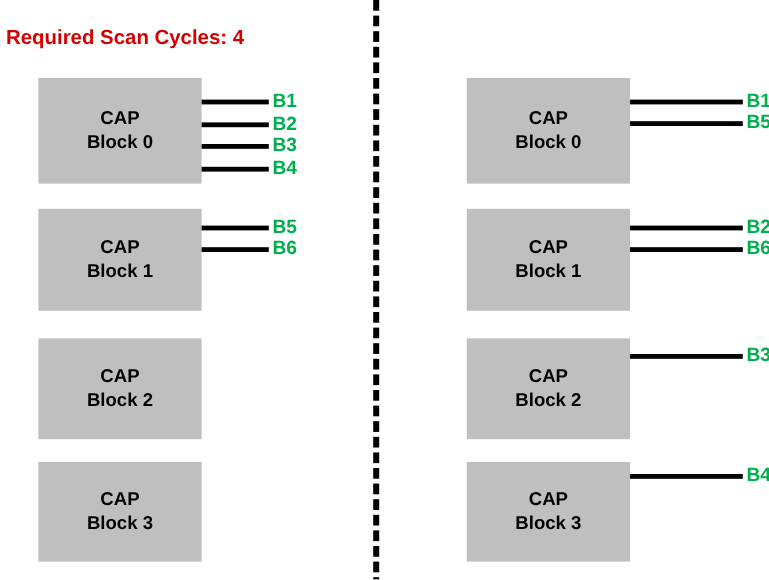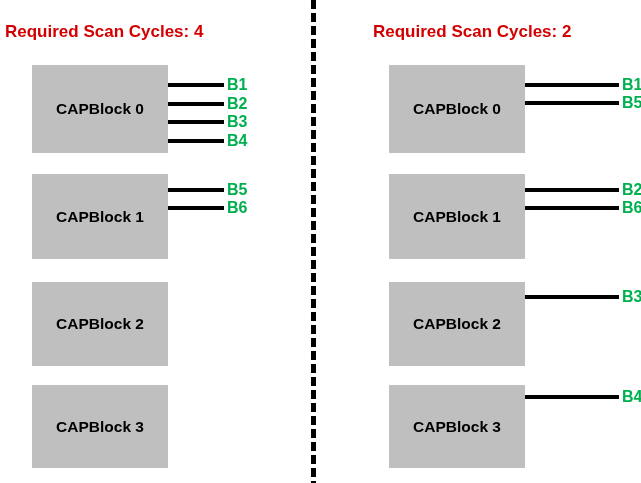--- a/index.html
+++ b/index.html
@@ -43,20 +43,21 @@
   }
   .panel.left  .panel-title { left: 5px; }
   .panel.right .panel-title { left: 52px; }
 
   .block {
     position: absolute;
     width: 136px;
     background: #bfbfbf;
     box-sizing: border-box;
     display: flex;
+    flex-direction: column;
     align-items: center;
     justify-content: center;
   }
   .panel.left  .block { left: 32px; }
   .panel.right .block { left: 68px; }
 
   .block-line {
     font-size: 15.5px;
     font-weight: bold;
     color: #000000;
@@ -132,21 +133,20 @@
 
     <div class="block" id="L3" style="top: 385px; height: 83px;">
       <div class="block-line">CAP</div>
       <div class="block-line">Block 3</div>
     </div>
   </div>
 
   <div id="divider"></div>
 
   <div class="panel right">
-    <div class="panel-title">Required Scan Cycles: 2</div>
 
     <div class="block" id="R0" style="top: 65px; height: 88px;">
       <div class="block-line">CAP</div>
       <div class="block-line">Block 0</div>
     </div>
     <div class="wire" id="RW00" style="left: 204px; width: 94px; top: 83px;"></div>
     <div class="wire-label" id="RL00" style="left: 301px; top: 85px;">B1</div>
     <div class="wire" id="RW01" style="left: 204px; width: 94px; top: 101px;"></div>
     <div class="wire-label" id="RL01" style="left: 301px; top: 103px;">B5</div>
 

